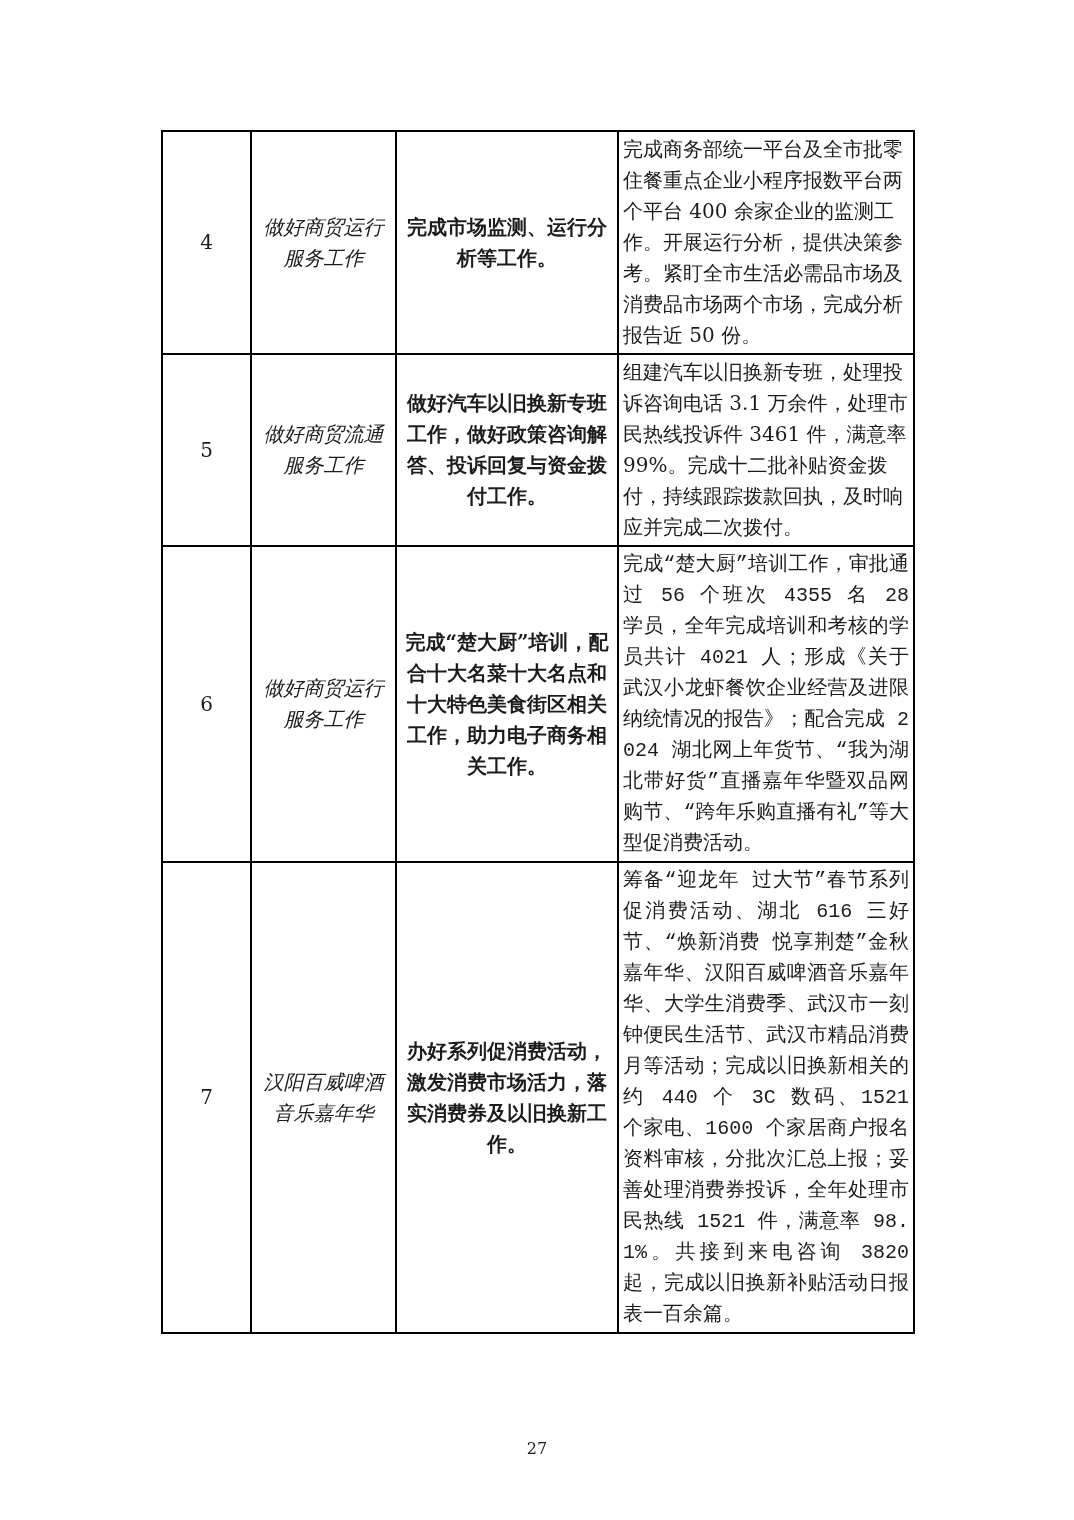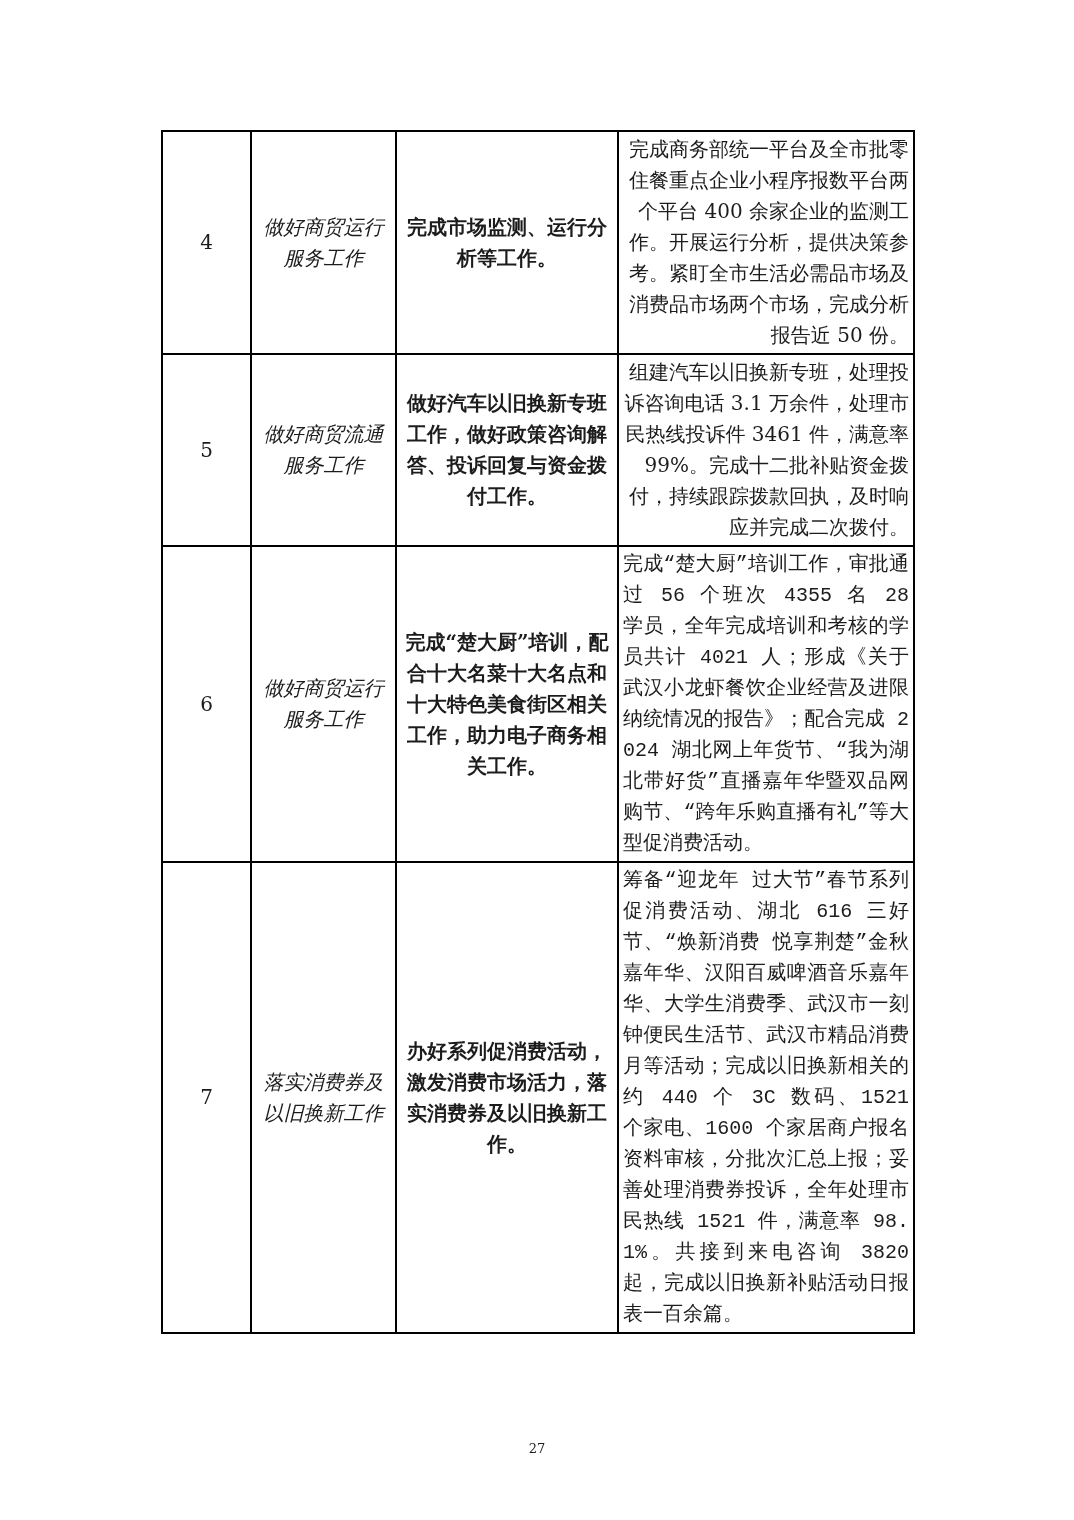--- a/index.html
+++ b/index.html
@@ -37,32 +37,32 @@
   table.work-table tr:nth-child(1) { height: 196px; }
   table.work-table tr:nth-child(2) { height: 169px; }
   table.work-table tr:nth-child(3) { height: 229px; }
   table.work-table tr:nth-child(4) { height: 333px; }
 
   td.c-num     { text-align: center; }
   td.c-task    { text-align: center; font-style: italic; }
   td.c-measure { text-align: center; font-weight: bold; }
   
   tr:nth-child(1) td.c-result,
-  tr:nth-child(2) td.c-result { text-align: right; }
+  tr:nth-child(2) td.c-result { text-align: left; }
   
   tr:nth-child(3) td.c-result,
   tr:nth-child(4) td.c-result { text-align: justify; text-justify: inter-ideograph; font-family: Liberation Mono, monospace; }
 
   .page-number {
     position: absolute;
     left: 0;
     top: 1436px;
     width: 1074px;
     text-align: center;
-    font-size: 13px;
+    font-size: 16px;
     line-height: 26px;
     color: #1c1c1c;
   }
 </style>
 </head>
 <body>
 
 <div class="page">
 
   <table class="work-table">
@@ -86,21 +86,21 @@
         <td class="c-result">组建汽车以旧换新专班，处理投诉咨询电话 3.1 万余件，处理市民热线投诉件 3461 件，满意率 99%。完成十二批补贴资金拨付，持续跟踪拨款回执，及时响应并完成二次拨付。</td>
       </tr>
       <tr>
         <td class="c-num">6</td>
         <td class="c-task">做好商贸运行服务工作</td>
         <td class="c-measure">完成“楚大厨”培训，配合十大名菜十大名点和十大特色美食街区相关工作，助力电子商务相关工作。</td>
         <td class="c-result">完成“楚大厨”培训工作，审批通过 56 个班次 4355 名 28 学员，全年完成培训和考核的学员共计 4021 人；形成《关于武汉小龙虾餐饮企业经营及进限纳统情况的报告》；配合完成 2024 湖北网上年货节、“我为湖北带好货”直播嘉年华暨双品网购节、“跨年乐购直播有礼”等大型促消费活动。</td>
       </tr>
       <tr>
         <td class="c-num">7</td>
-        <td class="c-task">落实消费券及以旧换新工作</td>
+        <td class="c-task">汉阳百威啤酒音乐嘉年华</td>
         <td class="c-measure">办好系列促消费活动，激发消费市场活力，落实消费券及以旧换新工作。</td>
         <td class="c-result">筹备“迎龙年 过大节”春节系列促消费活动、湖北 616 三好节、“焕新消费 悦享荆楚”金秋嘉年华、汉阳百威啤酒音乐嘉年华、大学生消费季、武汉市一刻钟便民生活节、武汉市精品消费月等活动；完成以旧换新相关的约 440 个 3C 数码、1521 个家电、1600 个家居商户报名资料审核，分批次汇总上报；妥善处理消费券投诉，全年处理市民热线 1521 件，满意率 98.1%。共接到来电咨询 3820 起，完成以旧换新补贴活动日报表一百余篇。</td>
       </tr>
     </tbody>
   </table>
 
   <div class="page-number">27</div>
 
 </div>
 

